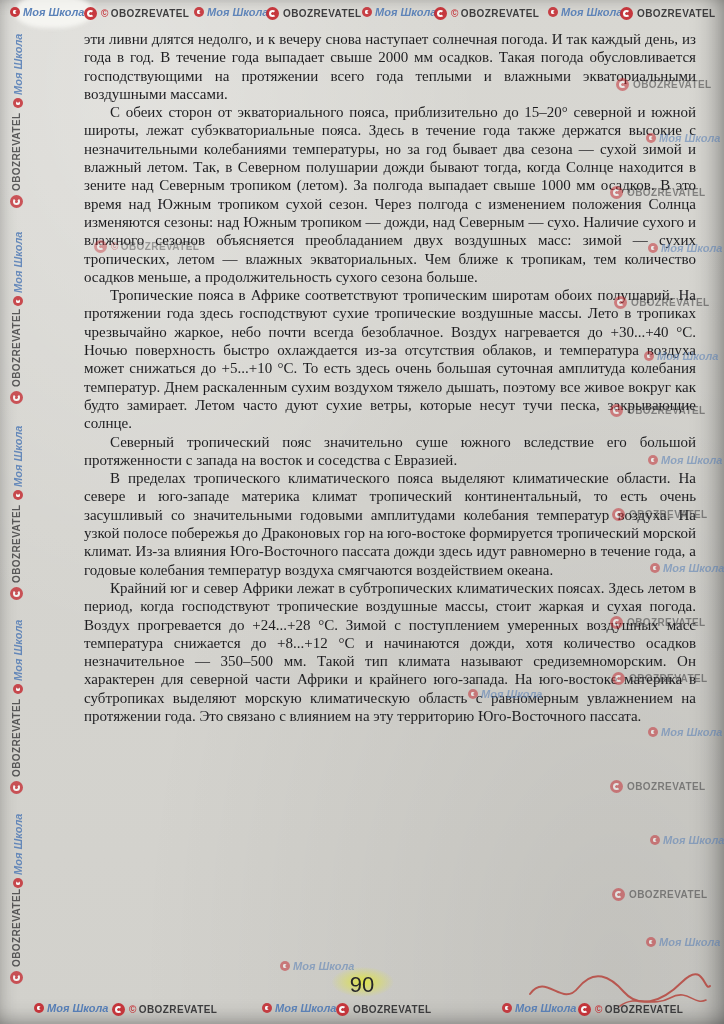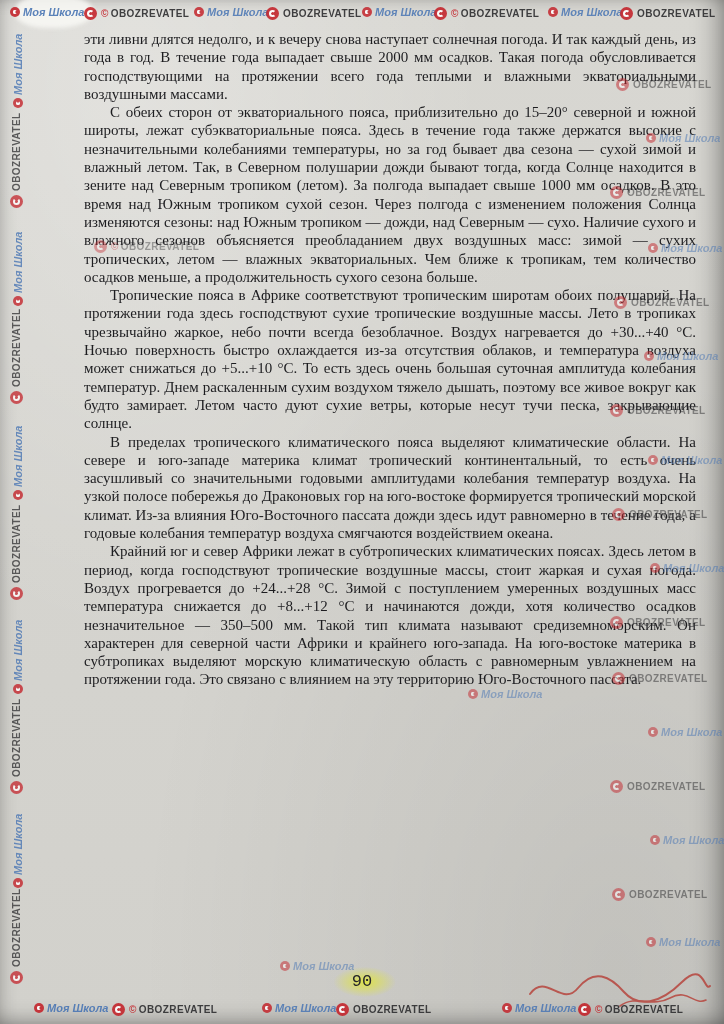--- a/index.html
+++ b/index.html
@@ -56,36 +56,37 @@
   .wm-school .logo{width:10px;height:10px;margin-right:3px;vertical-align:-1px;}
   .wm .cc{color:#c4262d;font-weight:700;font-size:10px;margin-right:2px;}
   .wm.vert{transform:rotate(-90deg);transform-origin:0 0;}
   
   .pagenum-wrap{position:absolute;left:50%;top:972px;transform:translateX(-50%);z-index:2;}
   .pagenum-wrap .highlight{
     position:absolute;left:-18px;top:-5px;width:62px;height:30px;border-radius:50%;
     background:radial-gradient(ellipse, rgba(223,228,60,.9), rgba(223,228,60,0) 72%);
   }
   .pagenum-wrap .num{
-    position:relative;font-family:Liberation Mono, monospace;
-    font-size:17px;color:#26262a;
+    position:relative;font-family:Liberation Sans, sans-serif;
+    font-size:22px;color:#26262a;
   }
   .scribble{position:absolute;z-index:4;pointer-events:none;}
 </style>
 </head>
 <body>
 
 <div class="page">
 
   <div class="artifact"></div>
 
   <div class="text-column">
       <p class="para"><span>эти ливни длятся недолго, и к вечеру снова наступает солнечная погода. И так каждый день, из года в год. В течение года выпадает свыше 2000 мм осадков. Такая погода обусловливается господствующими на протяжении всего года теплыми и влажными экваториальными воздушными массами.</span></p>
       <p class="para indent"><span>С обеих сторон от экваториального пояса, приблизительно до 15–20° северной и южной широты, лежат </span><span class="it">субэкваториальные пояса</span><span>. Здесь в течение года также держатся высокие с незначительными колебаниями температуры, но за год бывает два сезона — сухой зимой и влажный летом. Так, в Северном полушарии дожди бывают тогда, когда Солнце находится в зените над Северным тропиком (летом). За полгода выпадает свыше 1000 мм осадков. В это время над Южным тропиком сухой сезон. Через полгода с изменением положения Солнца изменяются сезоны: над Южным тропиком — дожди, над Северным — сухо. Наличие сухого и влажного сезонов объясняется преобладанием двух воздушных масс: зимой — сухих тропических, летом — влажных экваториальных. Чем ближе к тропикам, тем количество осадков меньше, а продолжительность сухого сезона больше.</span></p>
       <p class="para indent"><span class="it">Тропические пояса</span><span> в Африке соответствуют тропическим широтам обоих полушарий. На протяжении года здесь господствуют сухие тропические воздушные массы. Лето в тропиках чрезвычайно жаркое, небо почти всегда безоблачное. Воздух нагревается до +30...+40 °С. Ночью поверхность быстро охлаждается из-за отсутствия облаков, и температура воздуха может снижаться до +5...+10 °С. То есть здесь очень большая суточная амплитуда колебания температур. Днем раскаленным сухим воздухом тяжело дышать, поэтому все живое вокруг как будто замирает. Летом часто дуют сухие ветры, которые несут тучи песка, закрывающие солнце.</span></p>
+      <p class="para indent"><span>Северный тропический пояс значительно суше южного вследствие его большой протяженности с запада на восток и соседства с Евразией.</span></p>
       <p class="para indent"><span>В пределах тропического климатического пояса выделяют климатические области. На севере и юго-западе материка климат </span><span class="it">тропический континентальный</span><span>, то есть очень засушливый со значительными годовыми амплитудами колебания температур воздуха. На узкой полосе побережья до Драконовых гор на юго-востоке формируется </span><span class="it">тропический морской климат</span><span>. Из-за влияния Юго-Восточного пассата дожди здесь идут равномерно в течение года, а годовые колебания температур воздуха смягчаются воздействием океана.</span></p>
       <p class="para indent"><span>Крайний юг и север Африки лежат </span><span class="it">в субтропических климатических поясах</span><span>. Здесь летом в период, когда господствуют тропические воздушные массы, стоит жаркая и сухая погода. Воздух прогревается до +24...+28 °С. Зимой с поступлением умеренных воздушных масс температура снижается до +8...+12 °С и начинаются дожди, хотя количество осадков незначительное — 350–500 мм. Такой тип климата называют </span><span class="it">средиземноморским</span><span>. Он характерен для северной части Африки и крайнего юго-запада. На юго-востоке материка в субтропиках выделяют </span><span class="it">морскую</span><span> климатическую область с равномерным увлажнением на протяжении года. Это связано с влиянием на эту территорию Юго-Восточного пассата.</span></p>
     </div>
 
   <div class="wm-layer">
       <span class="wm wm-school" style="left: 10px; top: 6px; opacity: 0.9;"><i class="logo"></i><span>Моя Школа</span></span>
       <span class="wm wm-brand" style="left: 84px; top: 7px; opacity: 0.9;"><i class="logo"></i><b class="cc">©</b><span>OBOZREVATEL</span></span>
       <span class="wm wm-school" style="left: 194px; top: 6px; opacity: 0.85;"><i class="logo"></i><span>Моя Школа</span></span>
       <span class="wm wm-brand" style="left: 266px; top: 7px; opacity: 0.9;"><i class="logo"></i><span>OBOZREVATEL</span></span>
       <span class="wm wm-school" style="left: 362px; top: 6px; opacity: 0.85;"><i class="logo"></i><span>Моя Школа</span></span>

